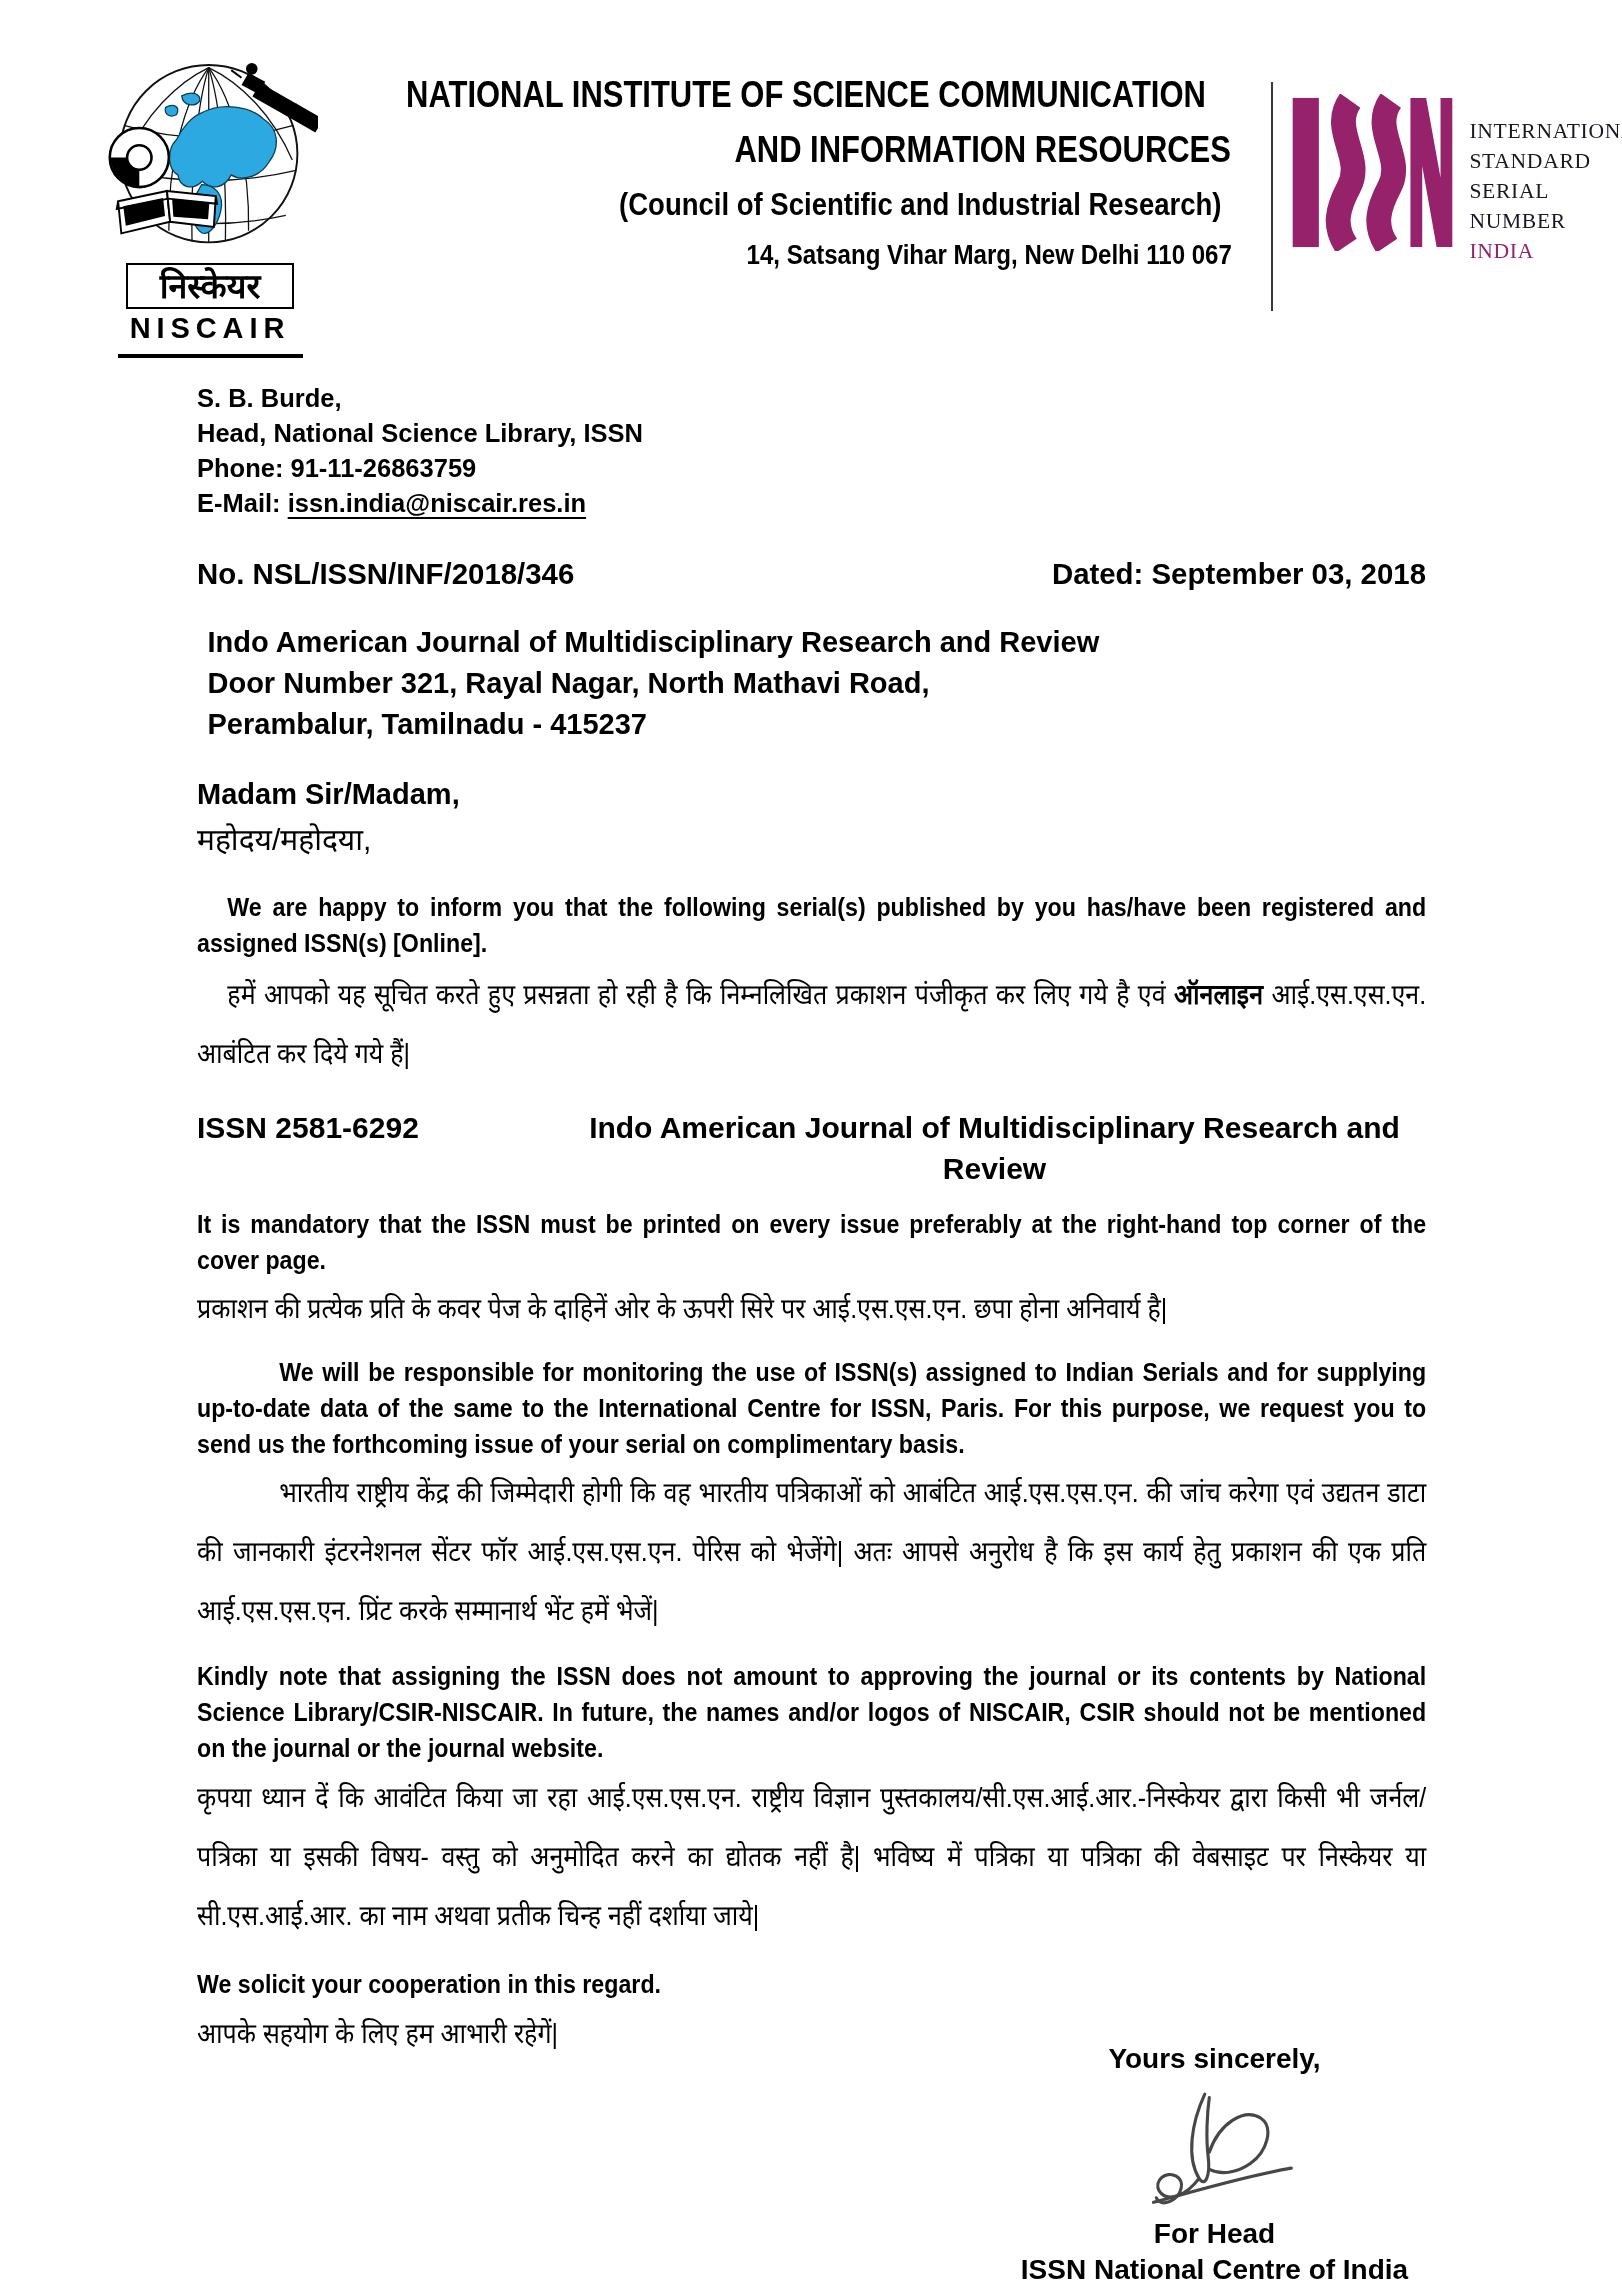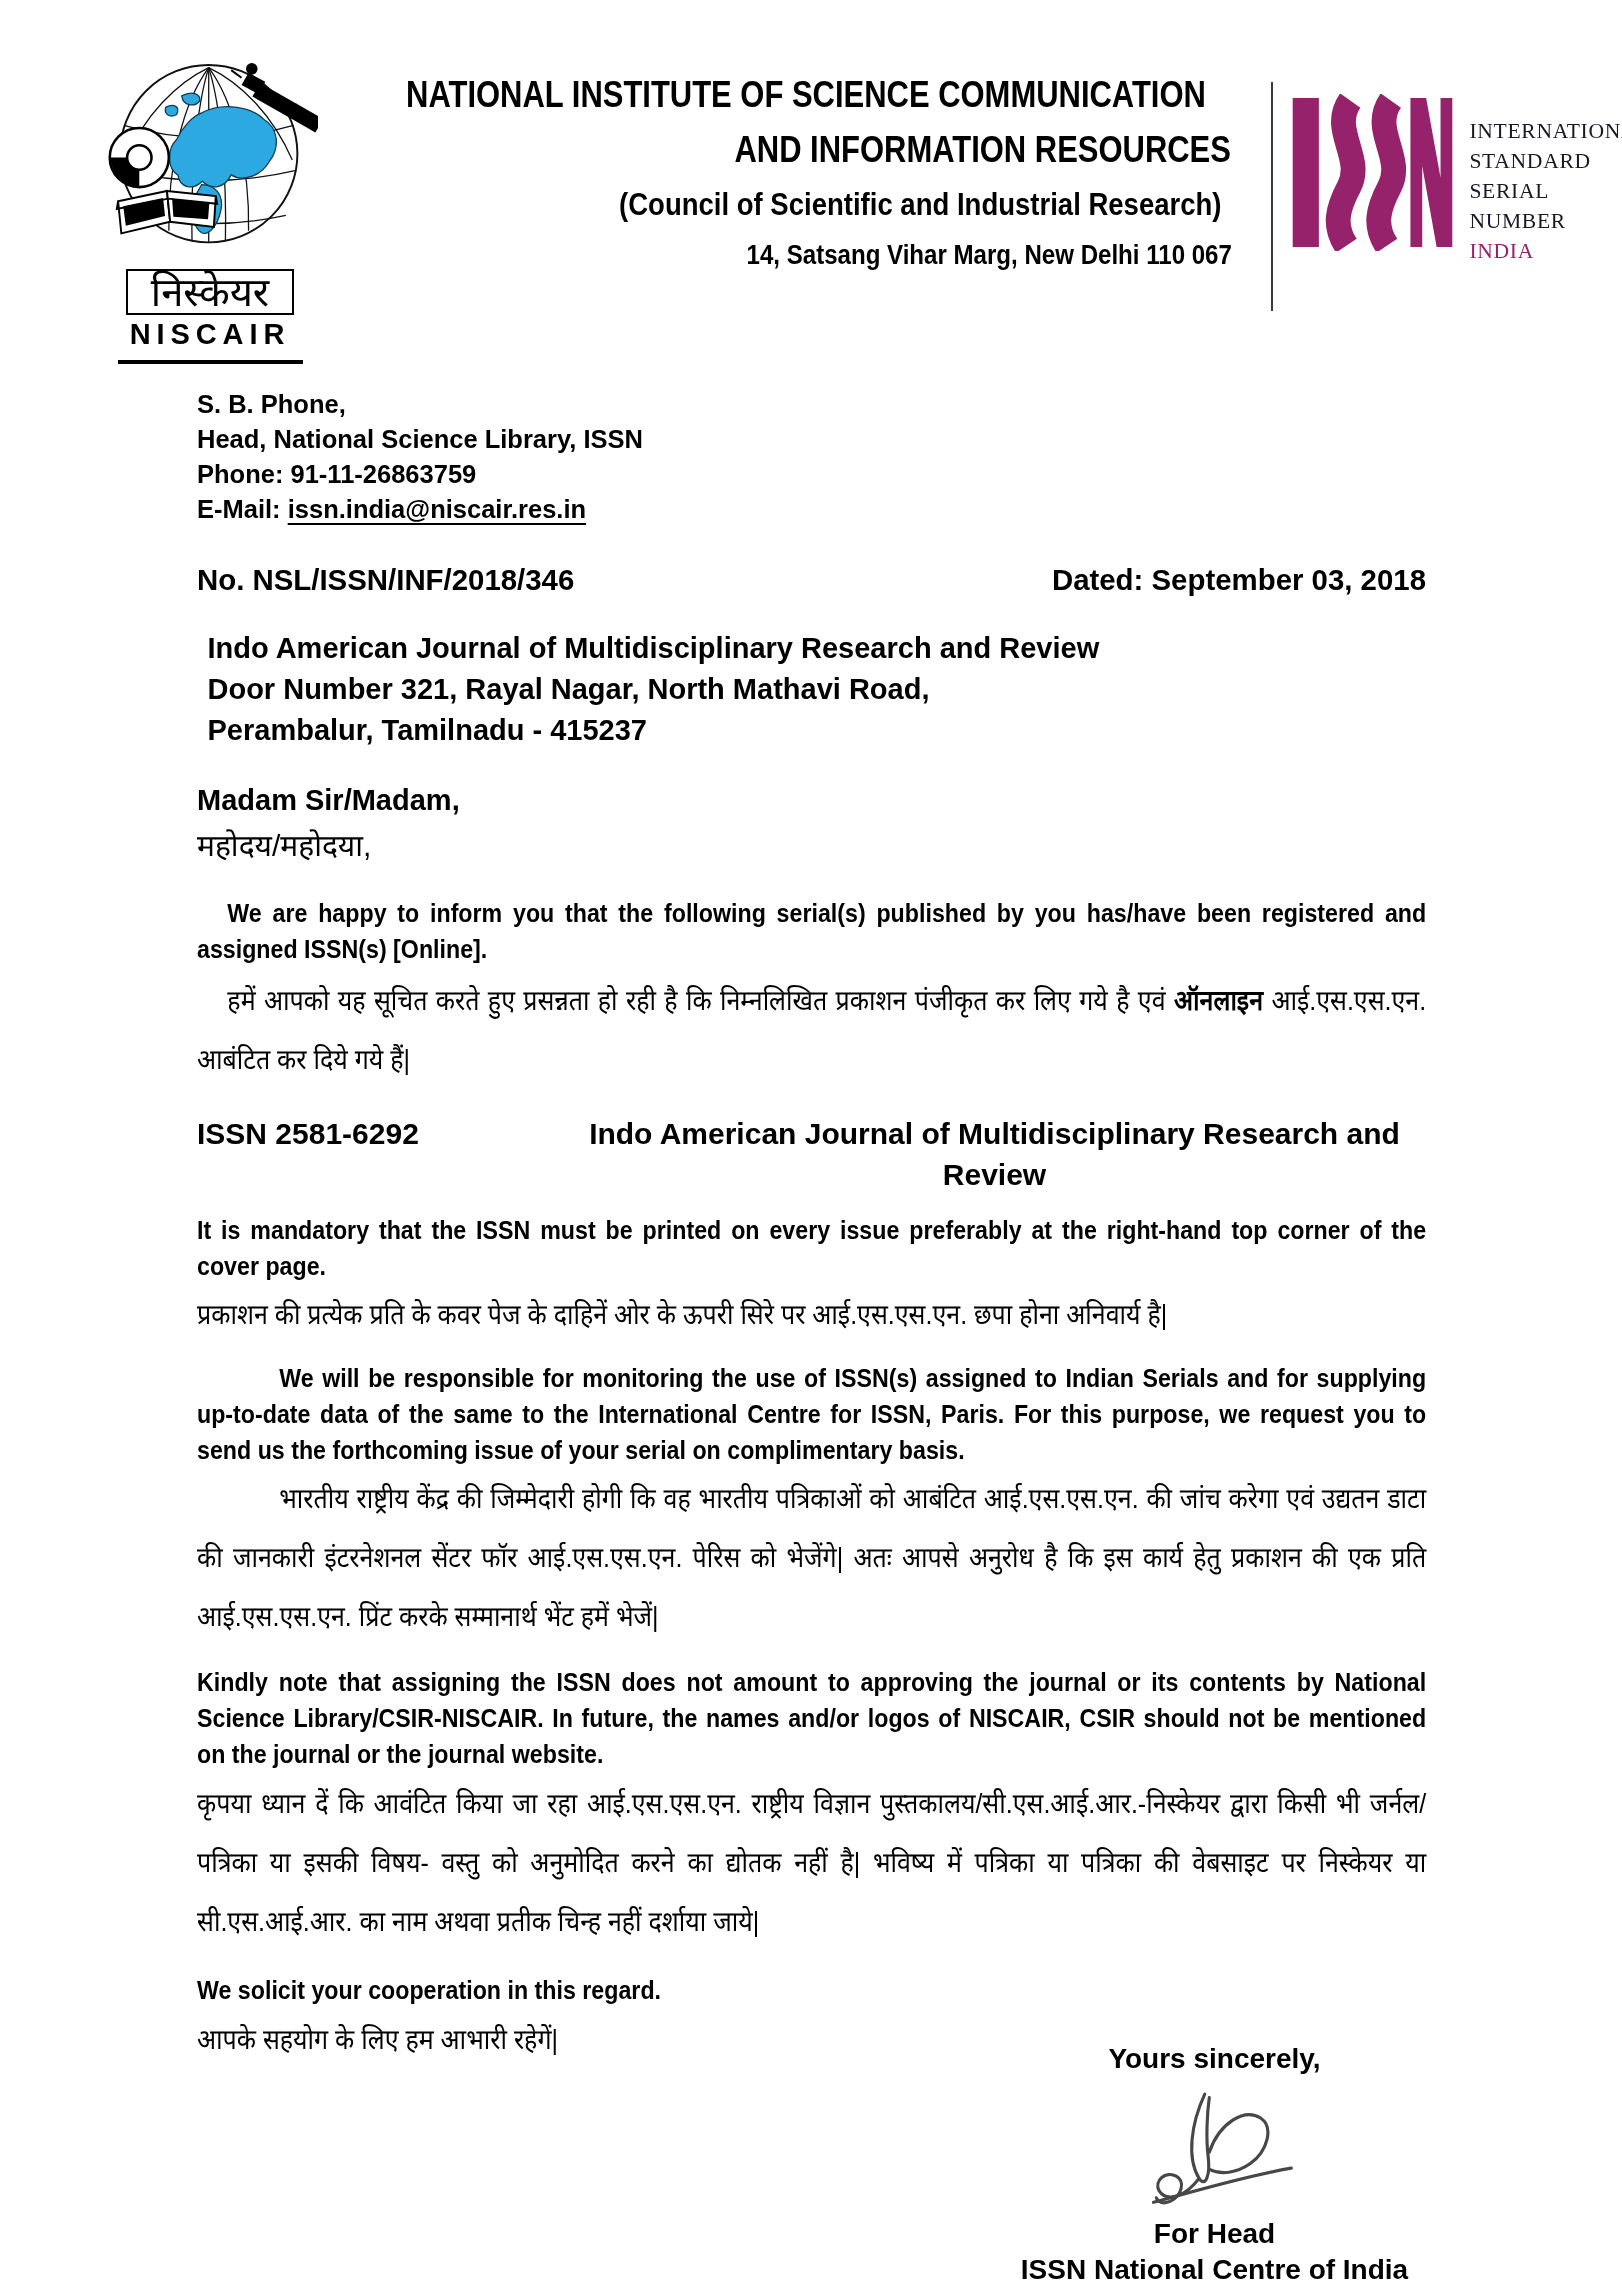--- a/index.html
+++ b/index.html
@@ -11,22 +11,22 @@
     padding:56px 79px 0 79px;
     overflow:hidden;
     font-family:"Liberation Sans","DejaVu Sans",sans-serif;
     color:#000;
   }
   
   .letterhead{display:flex;align-items:flex-start;}
   .niscair-logo{width:262px;flex:none;text-align:center;}
   .globe-svg{display:block;margin:0 auto;}
   .niscair-box{
-    border:2.6px solid #000;width:164px;margin:17px auto 0;
-    font-size:40px;font-weight:normal;line-height:42px;
+    border:2.6px solid #000;width:164px;margin:11px auto 0;
+    font-size:34px;font-weight:bold;line-height:42px;
   }
   .niscair-latin{
     width:185px;margin:2.6px auto 0;padding-bottom:9px;
     border-bottom:4.6px solid #000;
     font-size:29px;font-weight:bold;letter-spacing:5.9px;line-height:33px;
   }
   .title-block{flex:1;text-align:right;padding-top:10.5px;}
   .cond{display:inline-block;transform:scaleX(0.86);transform-origin:center;white-space:nowrap;}
   .t1,.t2{font-size:36px;font-weight:bold;line-height:55px;}
   .t3{font-size:32px;font-weight:bold;line-height:54px;}
@@ -147,21 +147,21 @@
         <div>SERIAL</div>
         <div>NUMBER</div>
         <div class="india">INDIA</div>
       </div>
     </div>
   </header>
 
   <div class="content">
 
     <div class="sender">
-      <div>S. B. Phone,</div>
+      <div>S. B. Burde,</div>
       <div>Head, National Science Library, ISSN</div>
       <div>Phone: 91-11-26863759</div>
       <div>
         <span>E-Mail:</span>
         <span class="email-link">issn.india@niscair.res.in</span>
       </div>
     </div>
 
     <div class="ref-row">
       <span>No. NSL/ISSN/INF/2018/346</span>

